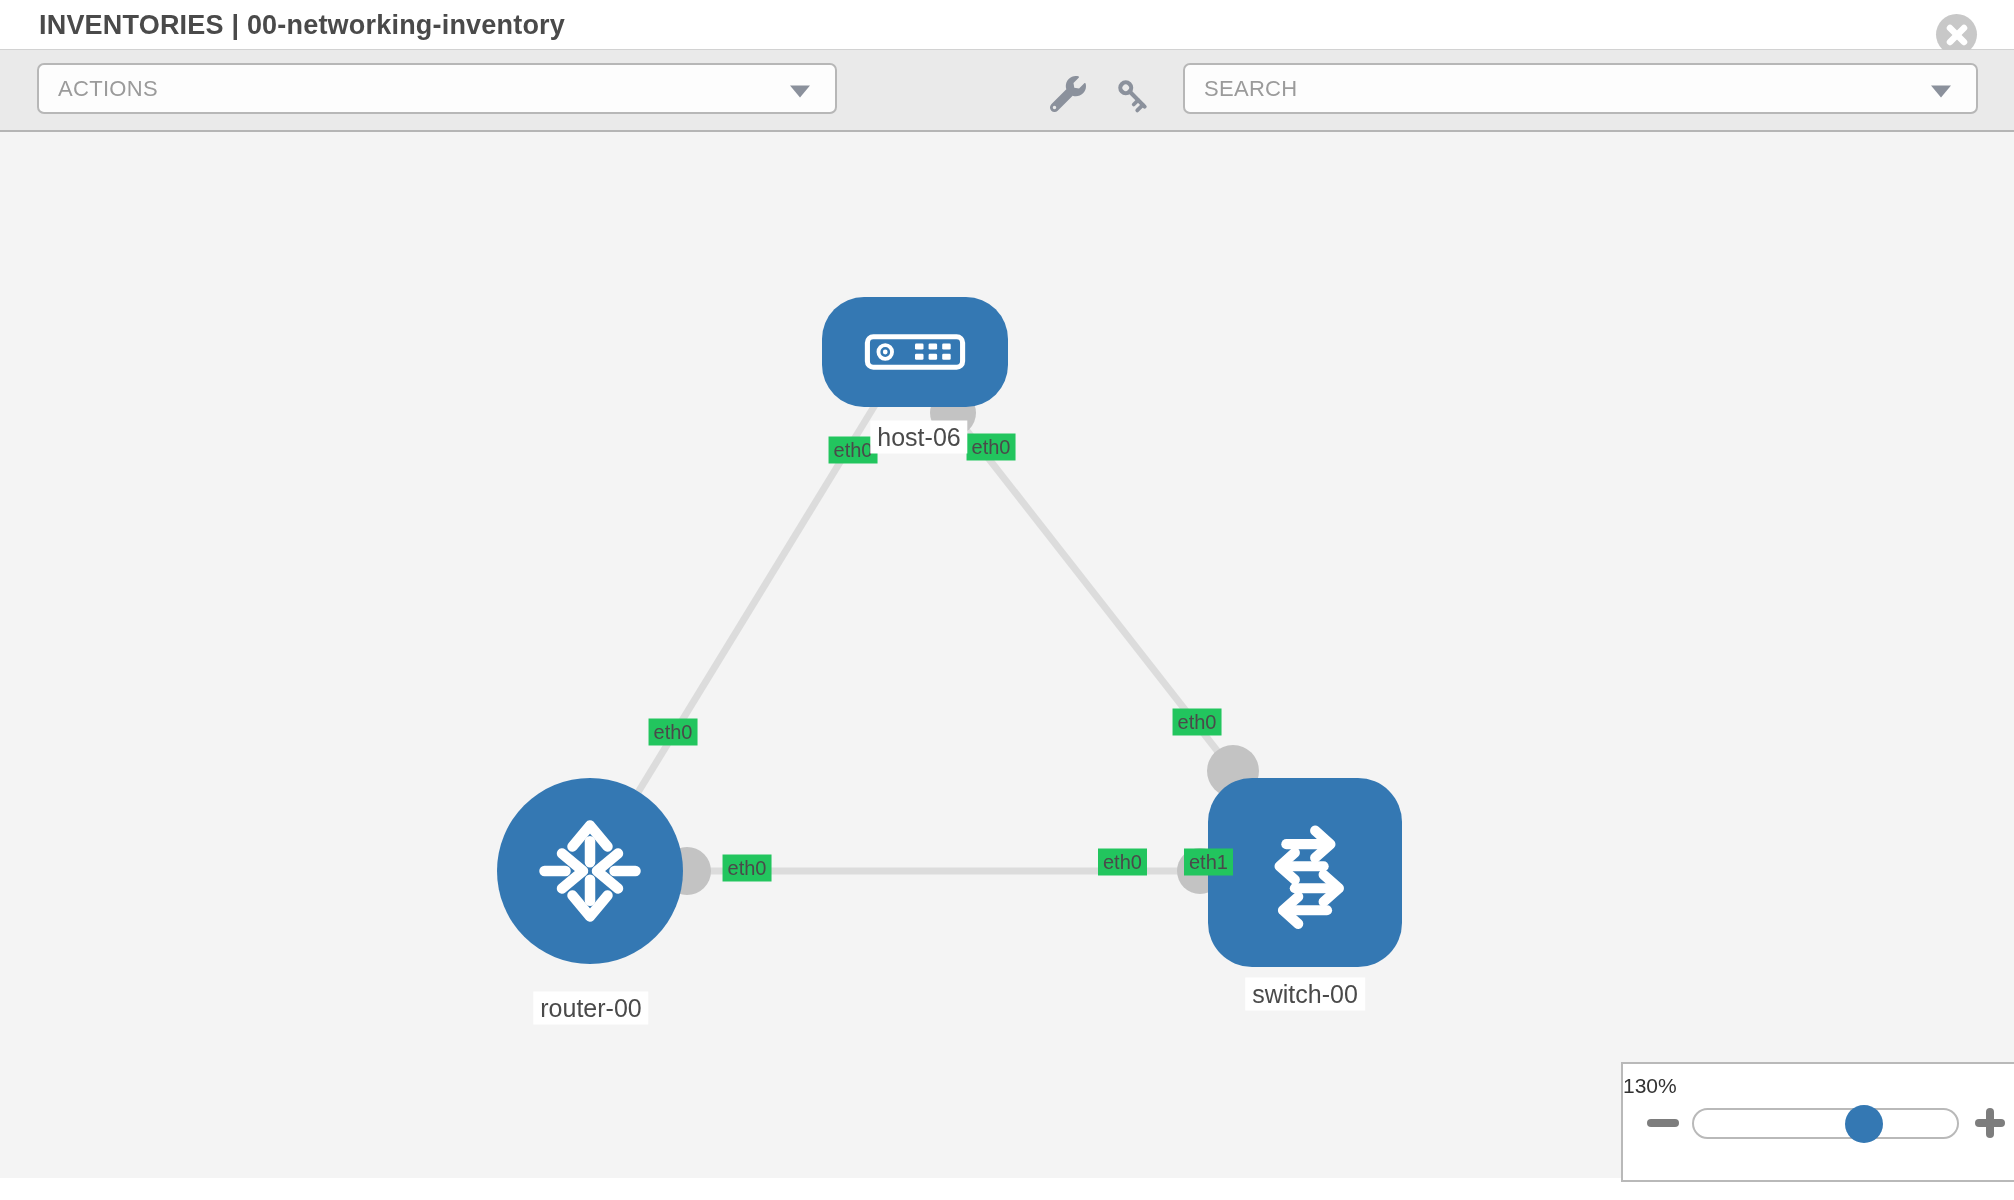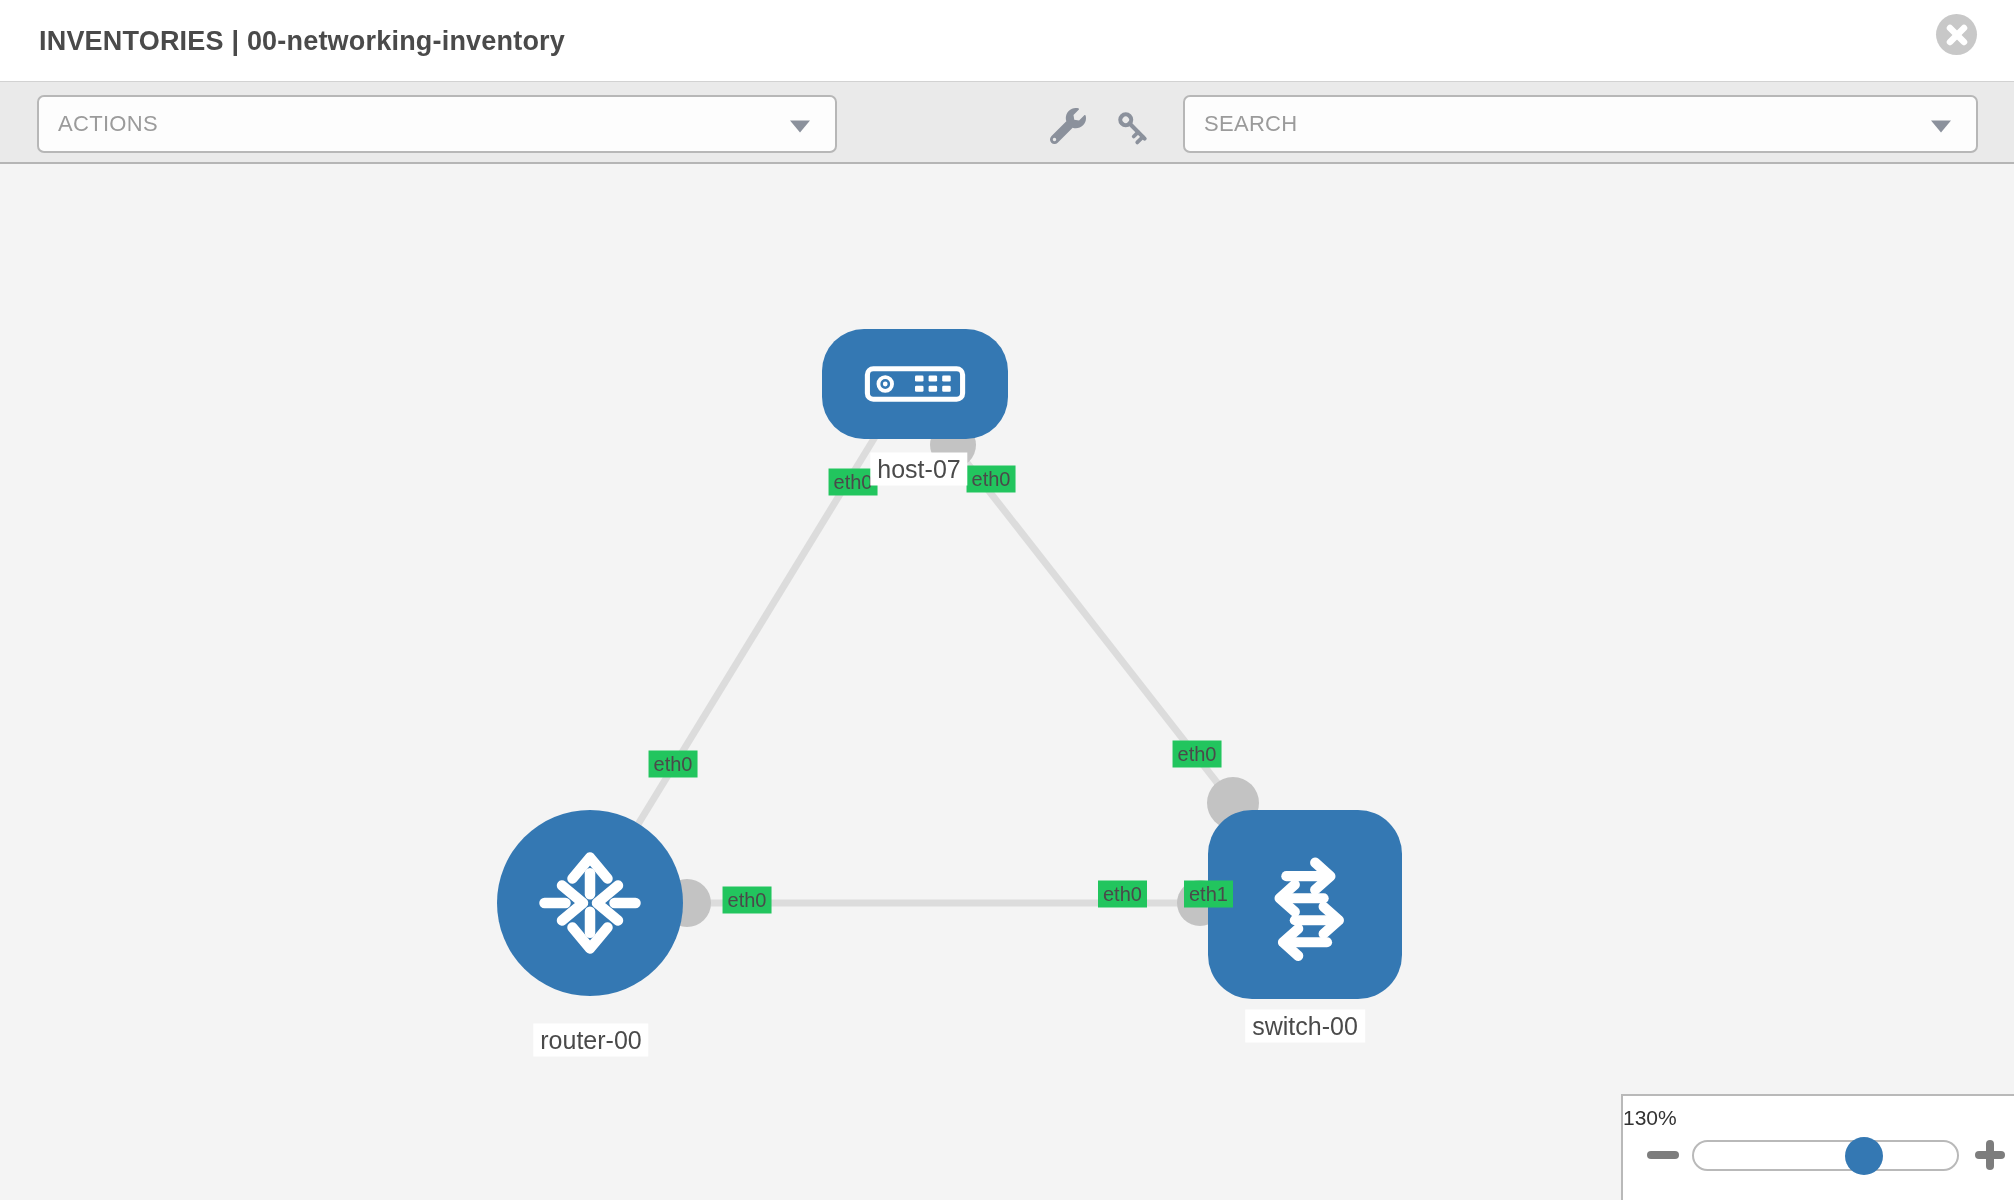--- a/index.html
+++ b/index.html
@@ -14,29 +14,29 @@
     --text-muted:#9b9b9b;
     --icon-gray:#8b919c;
     --close-gray:#c8c8c8;
     --white:#ffffff;
   }
   *{box-sizing:border-box;margin:0;padding:0;}
   html,body{width:2014px;height:1200px;overflow:hidden;}
   body{font-family:"Liberation Sans",sans-serif;background:#fff;position:relative;}
 
   
-  .header{position:relative;height:82px;background:#fff;border-bottom:1px solid var(--border-gray);}
+  .header{position:relative;height:50px;background:#fff;border-bottom:1px solid var(--border-gray);}
   .page-title{position:absolute;left:39px;top:50%;transform:translateY(-50%);
     font-size:27px;font-weight:bold;color:var(--text-dark);letter-spacing:0.2px;}
   .close-btn{position:absolute;right:37px;top:14px;width:41px;height:41px;border-radius:50%;
     background:var(--close-gray);display:flex;align-items:center;justify-content:center;cursor:pointer;}
 
   
   .toolbar{position:relative;height:82px;background:var(--toolbar-bg);border-bottom:2px solid #b5b5b5;}
-  .dropdown{position:absolute;top:13px;height:58px;background:#fdfdfd;border:2px solid #b7b7b7;
+  .dropdown{position:absolute;top:13px;height:51px;background:#fdfdfd;border:2px solid #b7b7b7;
     border-radius:7px;display:flex;align-items:center;cursor:pointer;}
   .dropdown .dd-label{font-size:22px;color:var(--text-muted);padding-left:19px;letter-spacing:0.3px;}
   .caret{position:absolute;right:25px;top:50%;transform:translateY(-30%);
     width:0;height:0;border-left:10px solid transparent;border-right:10px solid transparent;
     border-top:12px solid var(--icon-gray);}
   .actions-dd{left:37px;width:800px;}
   .search-dd{left:1183px;width:795px;}
   .tool-icon{position:absolute;top:26px;cursor:pointer;}
   .wrench-btn{left:1050px;}
   .key-btn{left:1114px;}
@@ -172,21 +172,21 @@
         <path d="M94 64 H 50"></path>
           <path d="M60 48 L42 64 L60 80"></path>
         <path d="M60 90 H 104"></path>
           <path d="M94 74 L112 90 L94 106"></path>
         <path d="M98 116 H 54"></path>
           <path d="M64 100 L46 116 L64 132"></path>
       </svg>
     </span>
   </div>
 
-  <div class="nlabel" style="left:919px;top:305px;">host-07</div>
+  <div class="nlabel" style="left:919px;top:305px;">host-06</div>
   <div class="nlabel" style="left:591px;top:876px;">router-00</div>
   <div class="nlabel" style="left:1305px;top:862px;">switch-00</div>
 
   <div class="iflabel" style="left:853px;top:318px;">eth0</div>
   <div class="iflabel" style="left:991px;top:315px;">eth0</div>
   <div class="iflabel" style="left:673px;top:600px;">eth0</div>
   <div class="iflabel" style="left:1197px;top:590px;">eth0</div>
   <div class="iflabel" style="left:747px;top:736px;">eth0</div>
   <div class="iflabel anchor-left" style="left:1098px;top:730px;z-index:3;">eth0</div>
   <div class="iflabel anchor-left" style="left:1184px;top:730px;z-index:4;">eth1</div>

